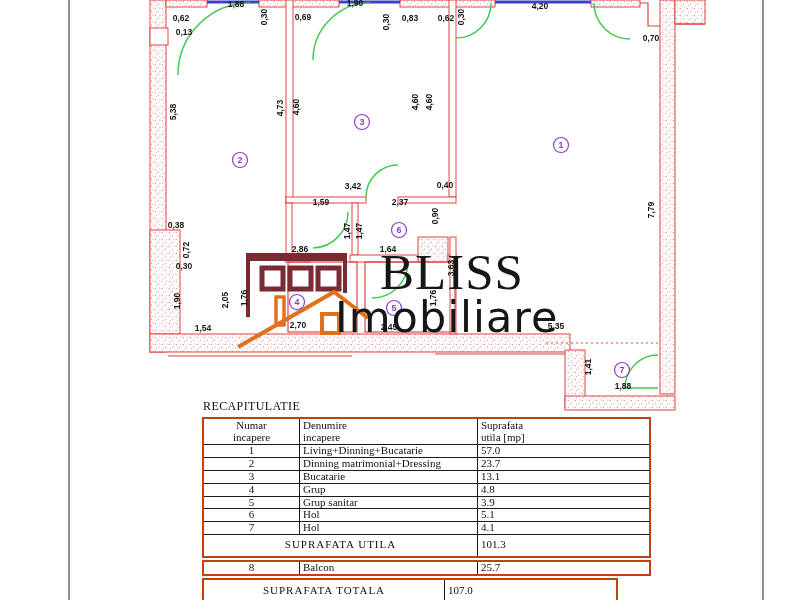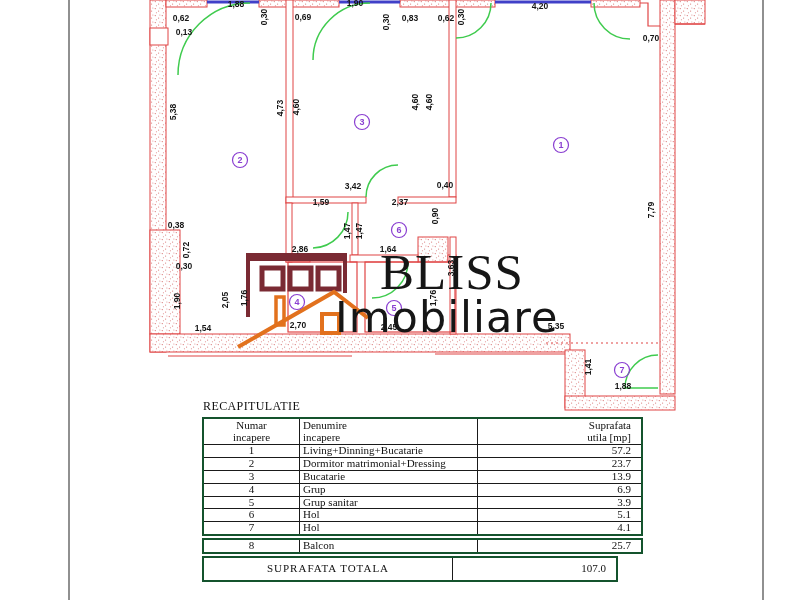--- a/index.html
+++ b/index.html
@@ -20,25 +20,25 @@
   svg .maroon{stroke:var(--logo_maroon);fill:none;}
   svg .orange{stroke:var(--logo_orange);fill:none;}
   .wm{position:absolute;color:#161616;font-family:"DejaVu Sans","Liberation Sans",sans-serif;
       font-weight:400;line-height:1;letter-spacing:1px;}
   .wm1{left:380px;top:247px;font-size:51px;font-family:Liberation Serif, serif;}
   .wm2{left:335px;top:296px;font-size:43px;}
   .recap{position:absolute;left:202px;top:399px;width:418px;color:#111;
          font-family:"Liberation Serif","DejaVu Serif",serif;font-weight:normal;}
   .recap-title{font-size:12px;letter-spacing:0.4px;margin:0 0 3px 1px;}
   .recap table{border-collapse:collapse;table-layout:fixed;width:416px;}
-  .recap table{border:2px solid #14532d;}
+  .recap table{border:2px solid #c2410c;}
   .recap td{border:1px solid #1a1a1a;font-size:11px;line-height:1.08;padding:0 3px;vertical-align:middle;overflow:hidden;}
   .recap .c1{width:89px;text-align:center;}
   .recap .c2{width:171px;text-align:left;margin-top:16px;}
-  .recap .c3{width:150px;text-align:right;padding-right:10px;}
+  .recap .c3{width:150px;text-align:left;padding-right:18px;}
   .recap thead td{text-align:center;height:25px;}
   .recap tbody tr{height:12px;}
   .recap tr.sect{height:22px;}
   .recap tr.sect td.lbl{text-align:center;letter-spacing:1px;}
   .recap .tgap{margin-top:2px;}
 </style>
 </head>
 <body>
 
 <div class="page">
@@ -211,51 +211,55 @@
           <tr>
             <td class="c1">Numar<br>incapere</td>
             <td class="c2">Denumire<br>incapere</td>
             <td class="c3">Suprafata<br>utila [mp]</td>
           </tr>
         </thead>
       <tbody id="recap-body">
           <tr>
             <td class="c1">1</td>
             <td class="c2">Living+Dinning+Bucatarie</td>
-            <td class="c3">57.2</td>
+            <td class="c3">57.0</td>
           </tr>
           <tr>
             <td class="c1">2</td>
-            <td class="c2">Dormitor matrimonial+Dressing</td>
+            <td class="c2">Dinning matrimonial+Dressing</td>
             <td class="c3">23.7</td>
           </tr>
           <tr>
             <td class="c1">3</td>
             <td class="c2">Bucatarie</td>
-            <td class="c3">13.9</td>
+            <td class="c3">13.1</td>
           </tr>
           <tr>
             <td class="c1">4</td>
             <td class="c2">Grup</td>
-            <td class="c3">6.9</td>
+            <td class="c3">4.8</td>
           </tr>
           <tr>
             <td class="c1">5</td>
             <td class="c2">Grup sanitar</td>
             <td class="c3">3.9</td>
           </tr>
           <tr>
             <td class="c1">6</td>
             <td class="c2">Hol</td>
             <td class="c3">5.1</td>
           </tr>
           <tr>
             <td class="c1">7</td>
             <td class="c2">Hol</td>
             <td class="c3">4.1</td>
+          </tr>
+          <tr class="sect">
+            <td class="lbl" colspan="2">SUPRAFATA  UTILA</td>
+            <td class="c3">101.3</td>
           </tr>
         </tbody>
     </table>
     <table class="tgap">
       <tbody id="recap-balcon">
           <tr style="height: 14px;">
             <td class="c1">8</td>
             <td class="c2">Balcon</td>
             <td class="c3">25.7</td>
           </tr>

